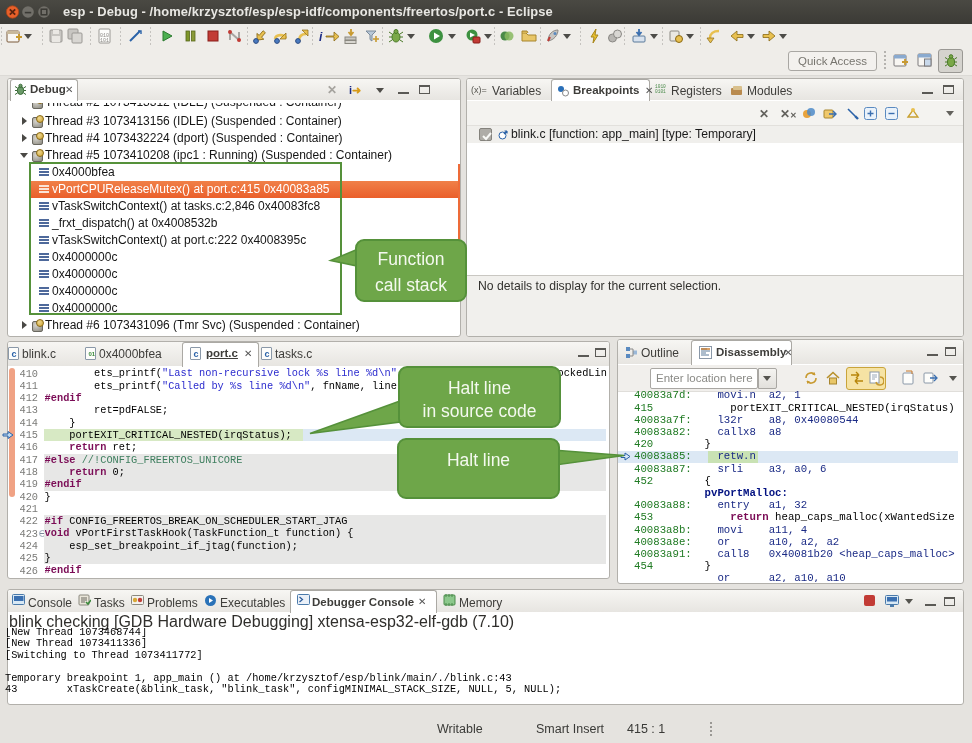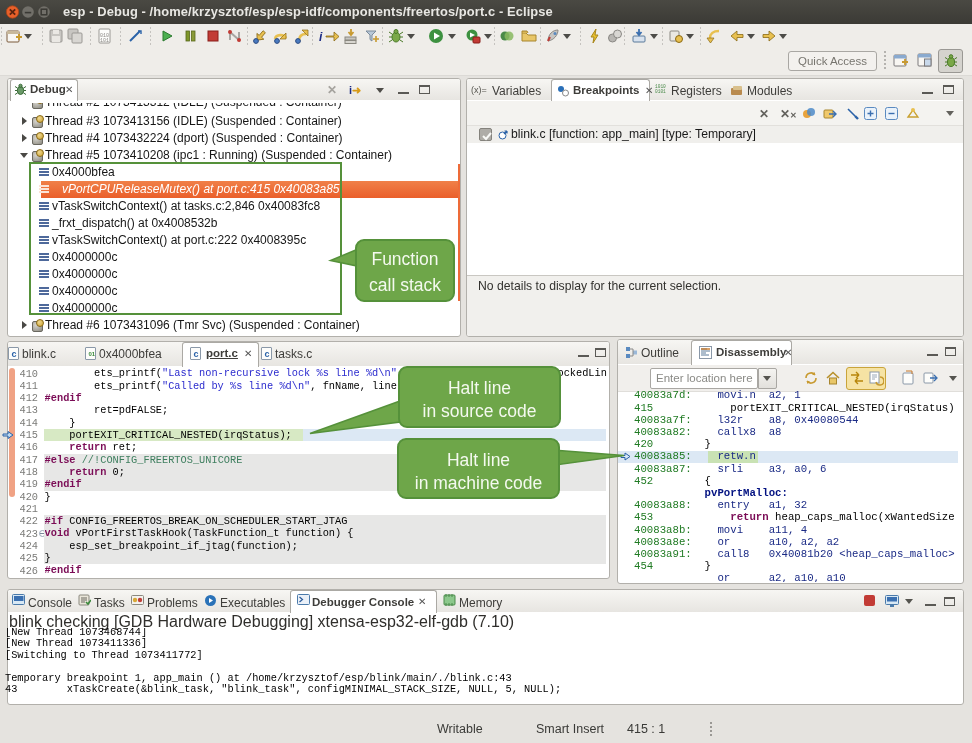--- a/index.html
+++ b/index.html
@@ -259,21 +259,21 @@
       </div>
   <div class="trow" style="top:27px;">
         <span style="position:absolute;left:37px;">Thread #4 1073432224 (dport) (Suspended : Container)</span>
       </div>
   <div class="trow" style="top:44px;">
         <span style="position:absolute;left:37px;text-align:right;">Thread #5 1073410208 (ipc1 : Running) (Suspended : Container)</span>
       </div>
   <div class="trow" style="top:61px;">
         <span style="position:absolute;left:44px;">0x4000bfea</span>
       </div>
-  <div class="trow selrow" style="top:78px;left:33px;width:437px;font-style:italic;">
+  <div class="trow selrow" style="top:78px;left:23px;width:437px;">
         <span style="position:absolute;left:21px;">vPortCPUReleaseMutex() at port.c:415 0x40083a85</span>
       </div>
   <div class="trow" style="top:95px;">
         <span style="position:absolute;left:44px;">vTaskSwitchContext() at tasks.c:2,846 0x40083fc8</span>
       </div>
   <div class="trow" style="top:112px;">
         <span style="position:absolute;left:44px;">_frxt_dispatch() at 0x4008532b</span>
       </div>
   <div class="trow" style="top:129px;">
         <span style="position:absolute;left:44px;">vTaskSwitchContext() at port.c:222 0x4008395c</span>
@@ -619,25 +619,24 @@
   <div class="abs" style="left:627px;top:722px;font-size:12.5px;color:#3A3A37;">415 : 1</div>
   <div class="abs" style="left:710px;top:722px;width:2px;height:14px;background:repeating-linear-gradient(#9A9894 0 2px,transparent 2px 4px);"></div>
 </div>
 
 <div class="abs" style="left:29px;top:161.5px;width:313px;height:153.5px;border:2.5px solid #55913A;z-index:38;"></div>
 <svg class="overlay" width="972" height="743">
   <polygon points="357,249.5 330.5,260.5 357,266" fill="#6EA649" stroke="#55913A" stroke-width="1.5"></polygon>
   <polygon points="400,401 310,433.5 400,422" fill="#6EA649" stroke="#55913A" stroke-width="1.5"></polygon>
   <polygon points="559,450.5 624,455.5 559,464.5" fill="#6EA649" stroke="#55913A" stroke-width="1.5"></polygon>
 </svg>
-<div class="callout" style="left:355px;top:239px;width:100px;height:63px;padding-top:6px;">
+<div class="callout" style="left:355px;top:239px;width:112px;height:63px;padding-top:6px;">
   <div style="line-height:25.5px;">Function</div>
       <div style="line-height:25.5px;">call stack</div>
 </div>
 <div class="callout" style="left:398px;top:366px;width:163px;height:62px;padding-top:9px;">
   <div>Halt line</div>
       <div>in source code</div>
 </div>
 <div class="callout" style="left:397px;top:438px;width:163px;height:61px;padding-top:9px;">
   <div>Halt line</div>
-      <div>in machine code</div>
 </div>
 
 </div>
 </body></html>

